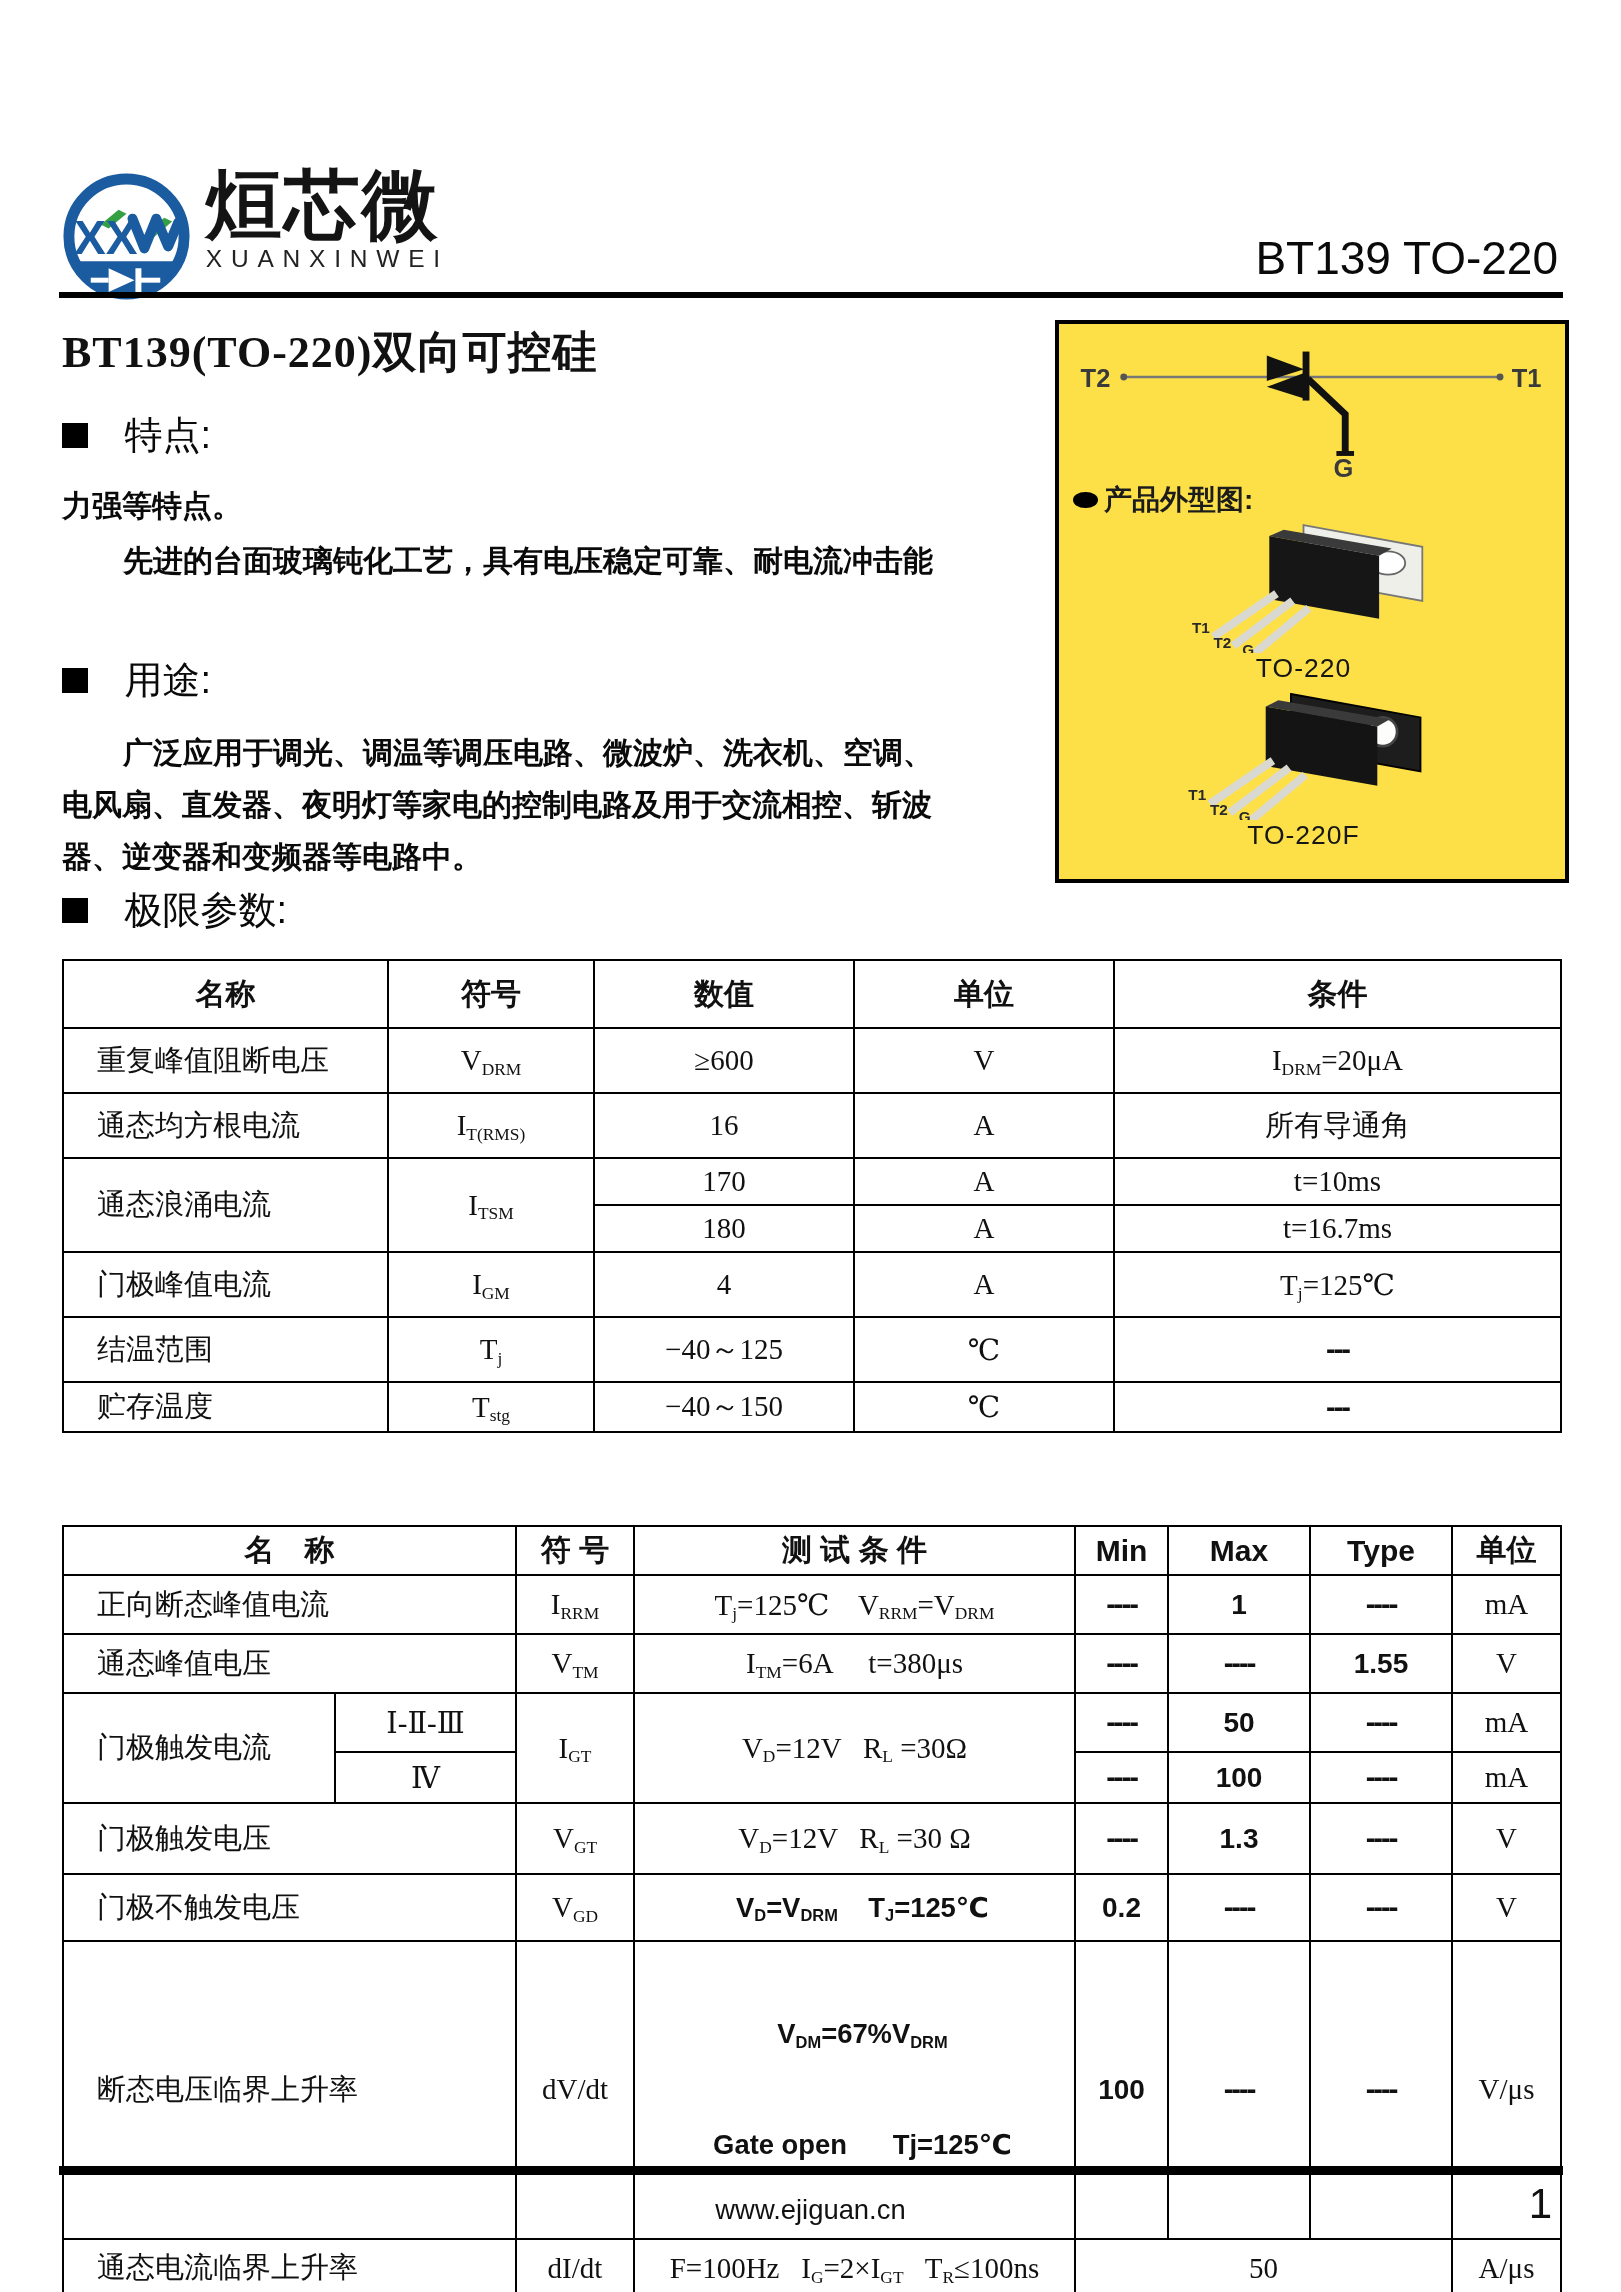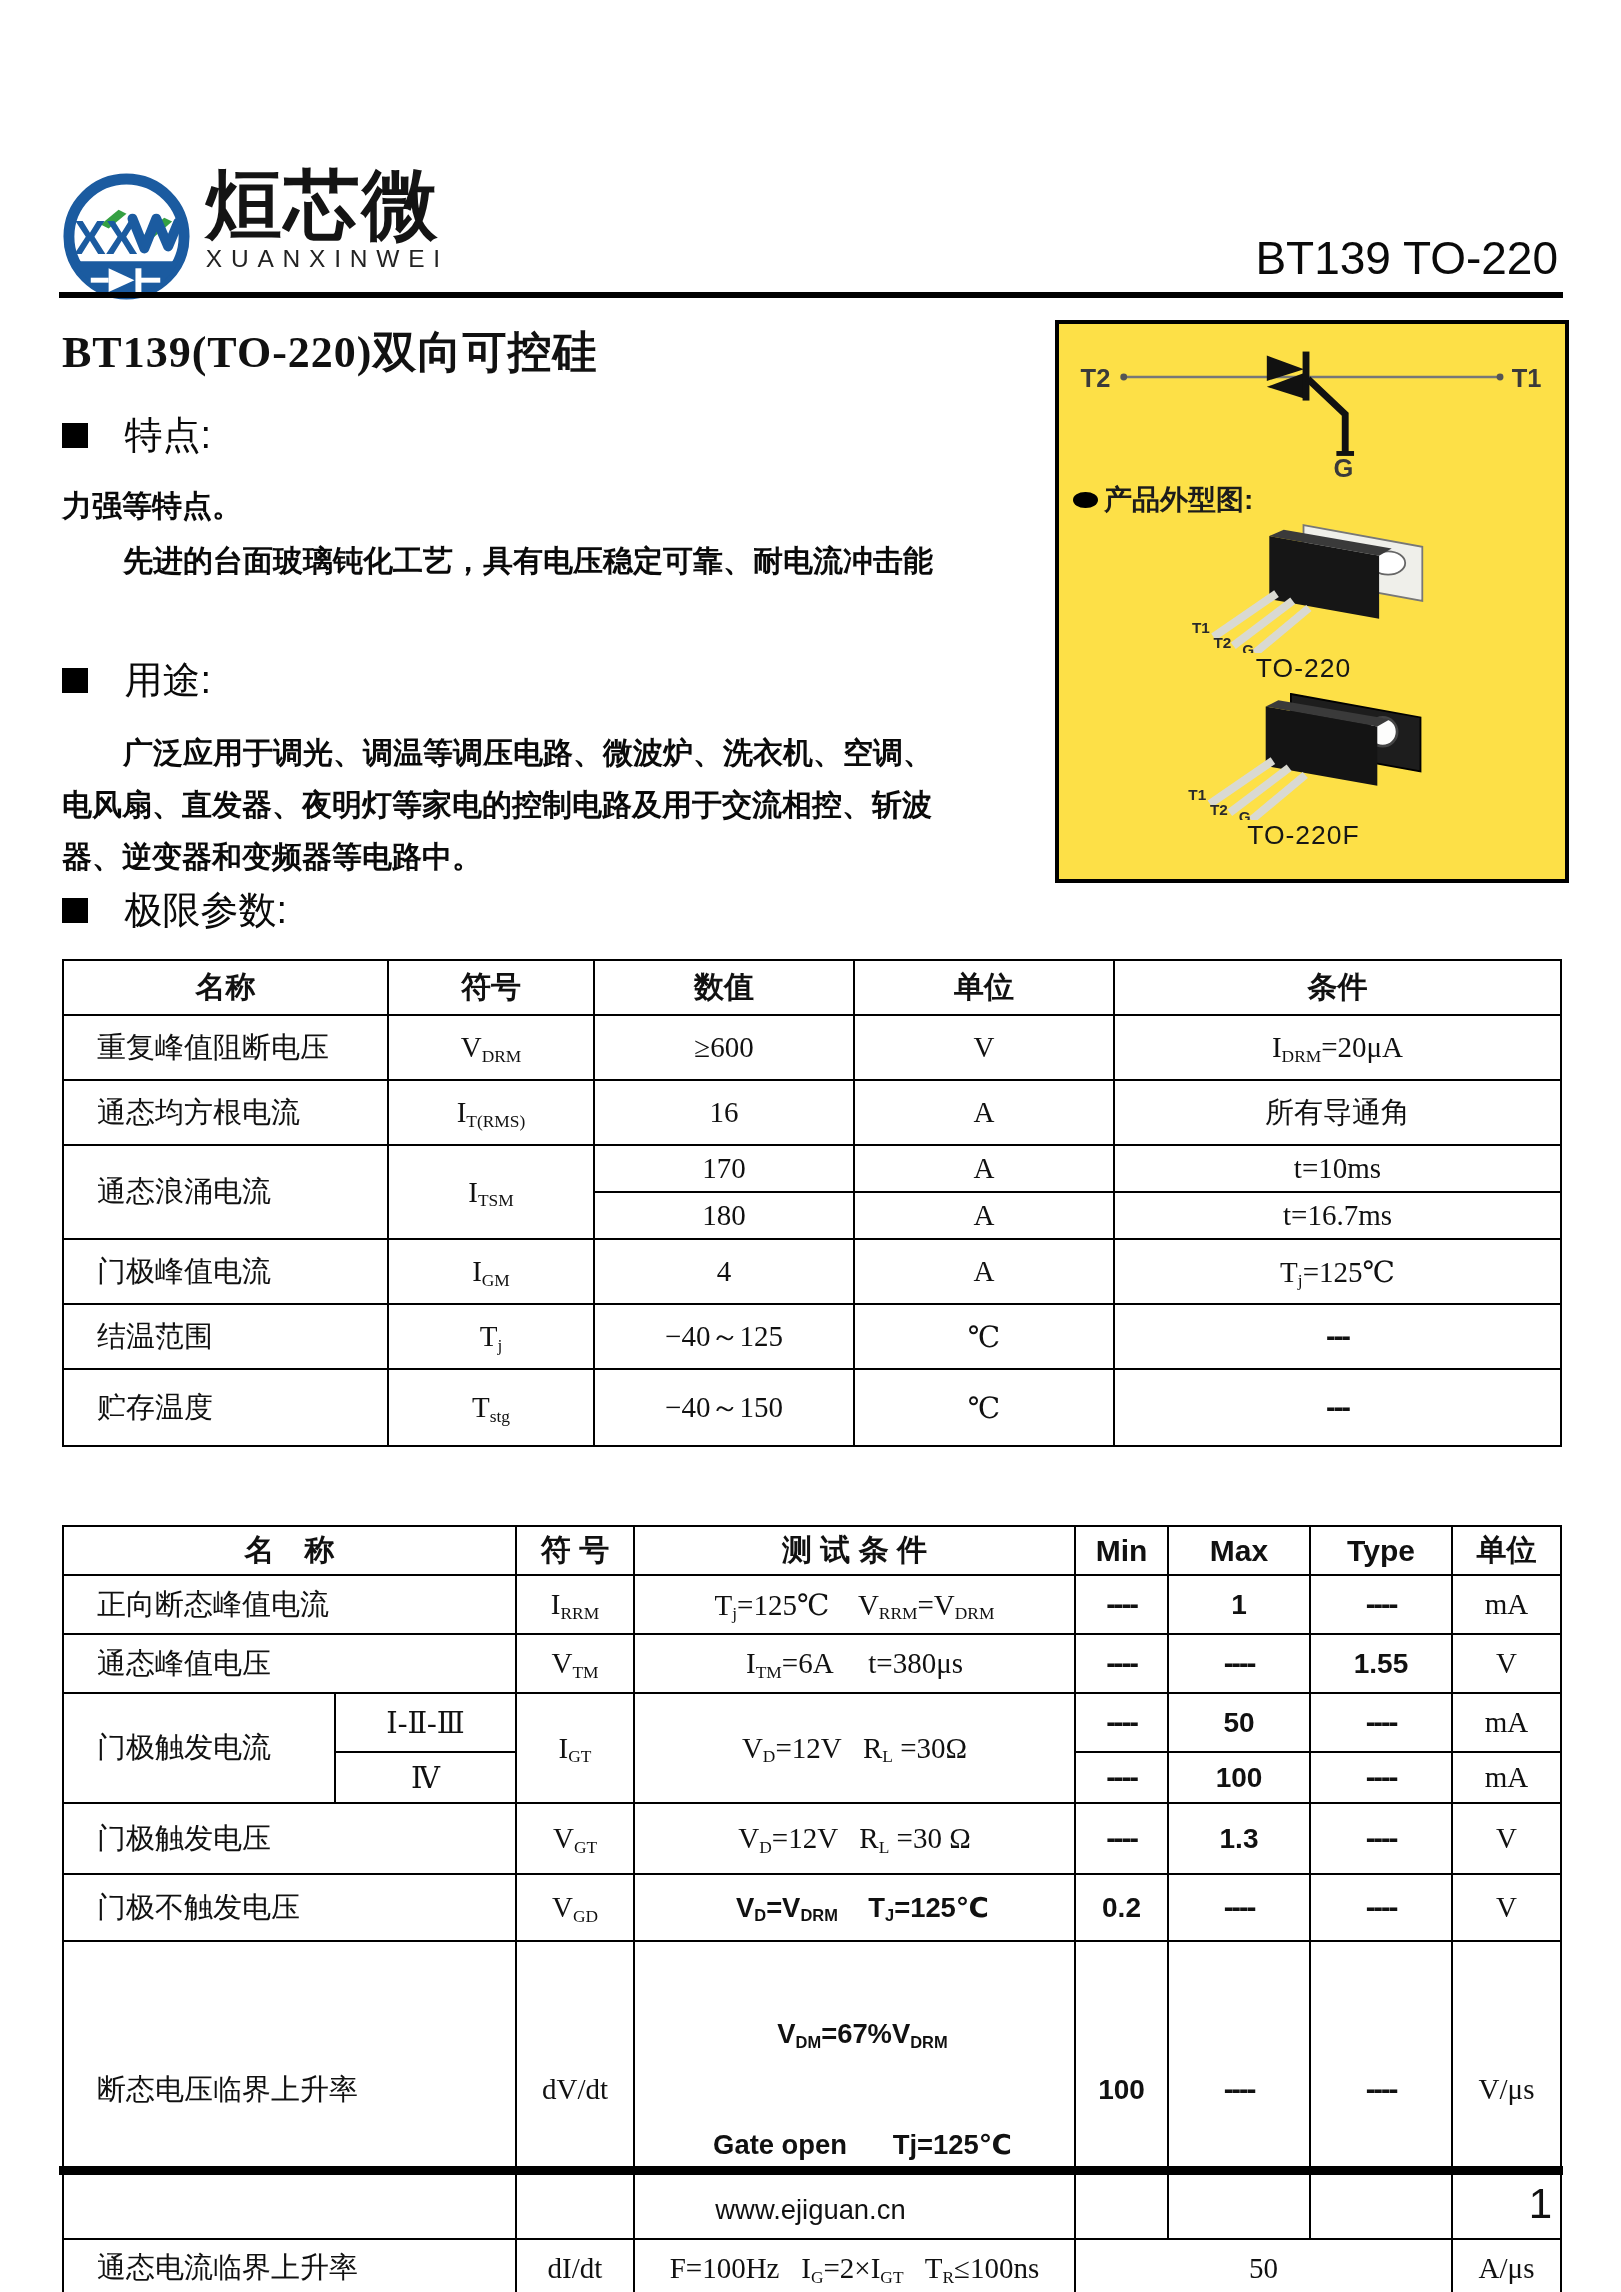--- a/index.html
+++ b/index.html
@@ -175,21 +175,21 @@
 
   <table class="t1">
     <colgroup>
         <col style="width:325px">
         <col style="width:206px">
         <col style="width:260px">
         <col style="width:260px">
         <col style="width:447px">
       </colgroup>
     <tbody>
-        <tr style="height:55px">
+        <tr style="height:68px">
       <th>名称</th>
       <th>符号</th>
       <th>数值</th>
       <th>单位</th>
       <th>条件</th>
     </tr>
     <tr style="height:65px">
       <td class="name">重复峰值阻断电压</td>
       <td>V<sub>DRM</sub></td>
       <td>≥600</td>
@@ -222,21 +222,21 @@
       <td>A</td>
       <td class="cond">T<sub>j</sub>=125℃</td>
     </tr>
     <tr style="height:65px">
       <td class="name">结温范围</td>
       <td>T<sub>j</sub></td>
       <td>−40～125</td>
       <td>℃</td>
       <td class="cond dash">---</td>
     </tr>
-    <tr style="height:77px">
+    <tr style="height:50px">
       <td class="name">贮存温度</td>
       <td>T<sub>stg</sub></td>
       <td>−40～150</td>
       <td>℃</td>
       <td class="cond dash">---</td>
     </tr>
   </tbody>
     </table>
 
   <div class="section-heading" style="top:1528px;gap:28px;">

